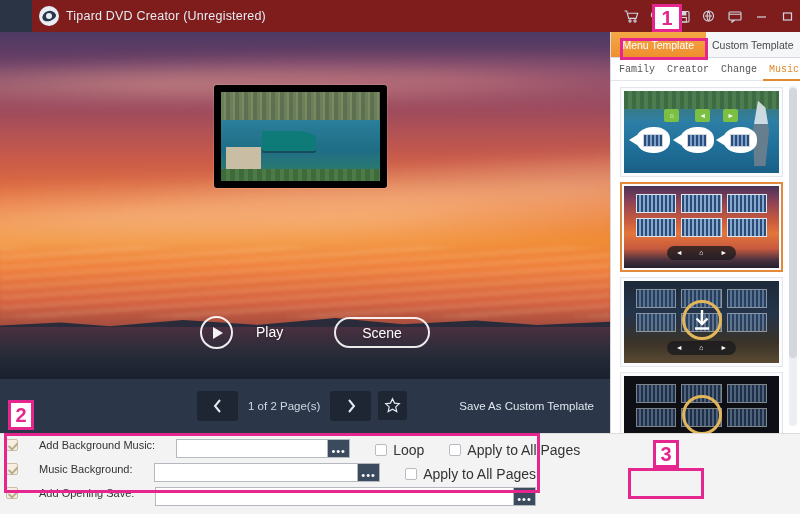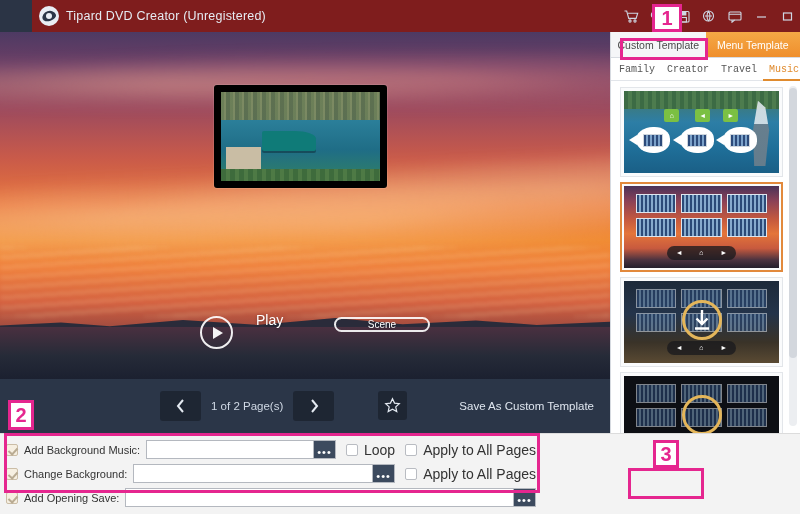--- a/index.html
+++ b/index.html
@@ -144,35 +144,35 @@
     display: flex; align-items: center; justify-content: center;
   }
   .play-tri {
     width: 0; height: 0;
     border-left: 10px solid rgba(255,255,255,.95);
     border-top: 6px solid transparent;
     border-bottom: 6px solid transparent;
     margin-left: 3px;
   }
   .play-label {
-    position: absolute; left: 256px; top: 280px;
+    position: absolute; left: 256px; top: 292px;
     color: #fff; font-size: 14px; text-shadow: 0 1px 3px rgba(0,0,0,.3);
   }
   .scene-btn {
-    position: absolute; left: 334px; top: 285px; width: 96px; height: 15px;
+    position: absolute; left: 334px; top: 285px; width: 96px; height: 31px;
     border: 2px solid rgba(255,255,255,.9); border-radius: 16px;
     display: flex; align-items: center; justify-content: center;
-    color: #fff; font-size: 10px; text-shadow: 0 1px 3px rgba(0,0,0,.3);
+    color: #fff; font-size: 14px; text-shadow: 0 1px 3px rgba(0,0,0,.3);
   }
 
   
   .navbar {
     position: absolute; left: 0; top: 379px; width: 610px; height: 54px;
     background: #2b3648;
-    display: flex; align-items: center;
+    display: flex; align-items: center; padding-left: 37px;
   }
   .nav-btn {
     width: 41px; height: 30px; background: #1e2633; border-radius: 3px;
     display: flex; align-items: center; justify-content: center;
     color: #dfe6ef;
   }
   .nav-pages {
     color: #cfd8e4; font-size: 11.5px; margin: 0 10px;
   }
   .save-tpl {
@@ -303,21 +303,21 @@
     position: absolute; right: 3px; top: 56px; width: 8px; height: 270px;
     background: #d3d7dd; border-radius: 4px;
   }
 
   
   .bottombar {
     position: absolute; left: 0; top: 433px; width: 800px; height: 81px;
     background: #f3f3f3; border-top: 1px solid #dcdcdc;
   }
   .bform { position: absolute; left: 6px; top: 5px; width: 530px; }
-  .brow { display: flex; align-items: center; height: 21px; margin-bottom: 3px; }
+  .brow { display: flex; height: 21px; margin-bottom: 3px; gap: 15px; }
   .cbox {
     width: 12px; height: 12px; border: 1px solid #cbbda6; background: #f6efe1;
     border-radius: 2px; margin-right: 6px; position: relative; flex: none;
   }
   .cbox.check::after {
     content: ""; position: absolute; left: 3px; top: 1px; width: 4px; height: 7px;
     border: solid #b9ab92; border-width: 0 2px 2px 0; transform: rotate(42deg);
   }
   .cbox.plain { background: #fff; border: 1px solid #b9bcc2; }
   .blabel { font-size: 11px; color: #333; white-space: nowrap; }
@@ -460,28 +460,28 @@
         <svg width="17" height="17" viewBox="0 0 20 20" fill="none" stroke="#e4eaf2" stroke-width="1.4">
           <path d="M10 2l2.4 5.2 5.6.6-4.2 3.8 1.2 5.6L10 14.4 4.9 17.2 6.1 11.6 2 7.8l5.6-.6z"></path>
         </svg>
       </div>
       <div class="save-tpl-label">Save As Custom Template</div>
     </div>
   </div>
 
   <div class="rpanel">
     <div class="tpl-tabs">
+      <div class="tpl-tab active">Menu Template</div>
       <div class="tpl-tab">Custom Template</div>
-      <div class="tpl-tab active">Menu Template</div>
     </div>
 
     <div class="cat-tabs">
       <div class="cat">Family</div>
       <div class="cat">Creator</div>
-      <div class="cat">Travel</div>
+      <div class="cat">Change</div>
       <div class="cat active">Music</div>
       <div class="cat-arrows">◀▶</div>
     </div>
 
     <div class="tpl-list">
 
       <div class="tpl-item">
         <div class="tpl-thumb th-lake">
           <div class="trees"></div>
           <div class="person"></div>
@@ -578,21 +578,21 @@
           <div class="blabel">Loop</div>
         </div>
         <div class="inline-cb">
           <div class="cbox plain"></div>
           <div class="blabel">Apply to All Pages</div>
         </div>
       </div>
 
       <div class="brow">
         <div class="cbox check"></div>
-        <div class="blabel">Change Background:</div>
+        <div class="blabel">Music Background:</div>
         <div class="bfield" style="width:300px">
           <input type="text" placeholder="" style="">
           <div class="dots-btn">•••</div>
         </div>
         <div class="inline-cb">
           <div class="cbox plain"></div>
           <div class="blabel">Apply to All Pages</div>
         </div>
       </div>
 

